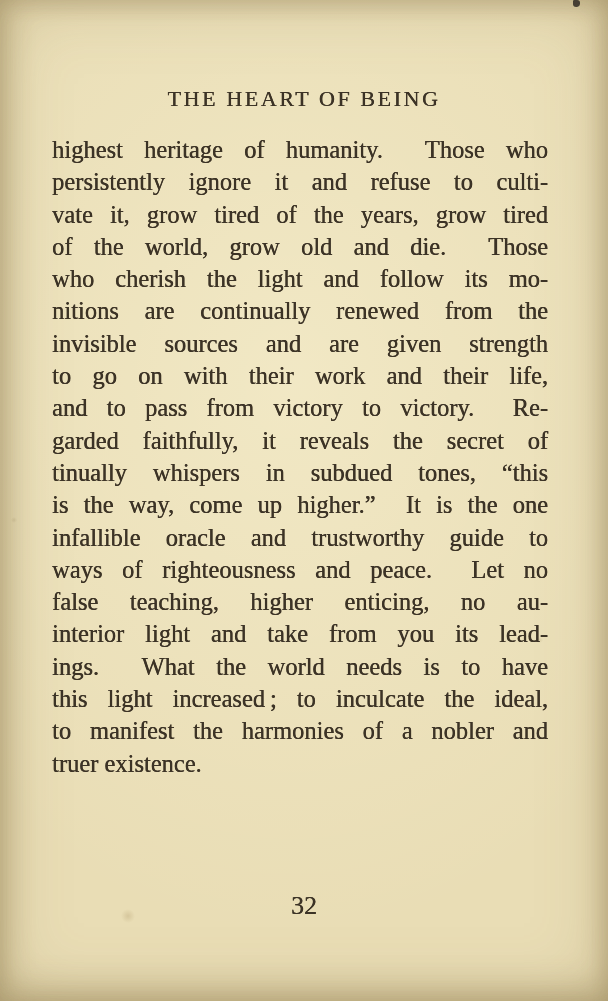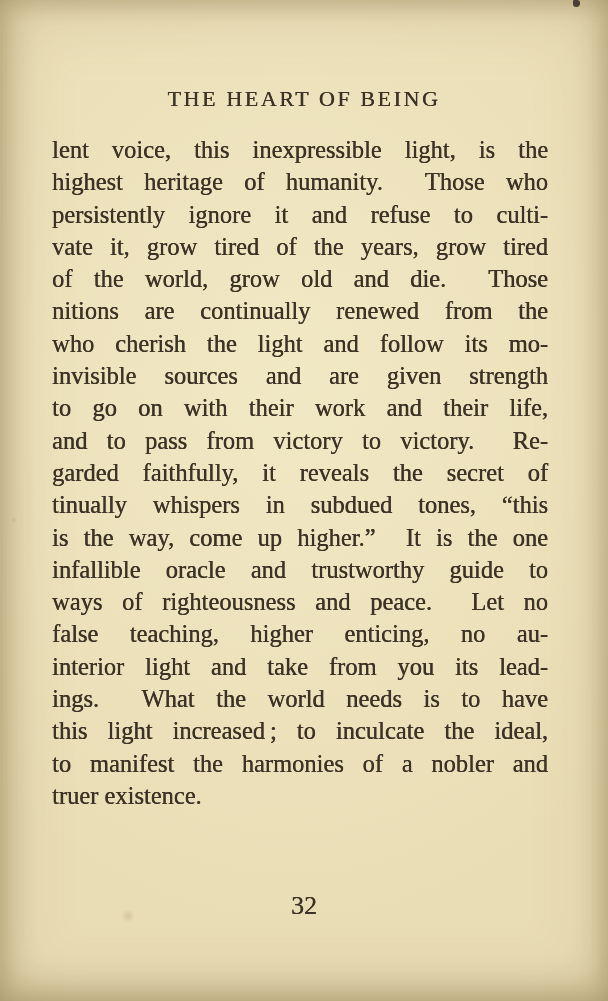--- a/index.html
+++ b/index.html
@@ -58,27 +58,26 @@
     opacity:0.9;
   }
 </style>
 </head>
 <body>
 
 <div class="page" style="--paper: #e9ddb5; --ink: #3c3326;">
   <div class="running-header">THE HEART OF BEING</div>
 
   <div class="body-text" id="body-text">
-      <div class="line">lent voice, this inexpressible light, is the</div>
       <div class="line">highest heritage of humanity.&nbsp; Those who</div>
       <div class="line">persistently ignore it and refuse to culti-</div>
       <div class="line">vate it, grow tired of the years, grow tired</div>
       <div class="line">of the world, grow old and die.&nbsp; Those</div>
+      <div class="line">who cherish the light and follow its mo-</div>
       <div class="line">nitions are continually renewed from the</div>
-      <div class="line">who cherish the light and follow its mo-</div>
       <div class="line">invisible sources and are given strength</div>
       <div class="line">to go on with their work and their life,</div>
       <div class="line">and to pass from victory to victory.&nbsp; Re-</div>
       <div class="line">garded faithfully, it reveals the secret of</div>
       <div class="line">tinually whispers in subdued tones, “this</div>
       <div class="line">is the way, come up higher.”&nbsp; It is the one</div>
       <div class="line">infallible oracle and trustworthy guide to</div>
       <div class="line">ways of righteousness and peace.&nbsp; Let no</div>
       <div class="line">false teaching, higher enticing, no au-</div>
       <div class="line">interior light and take from you its lead-</div>

